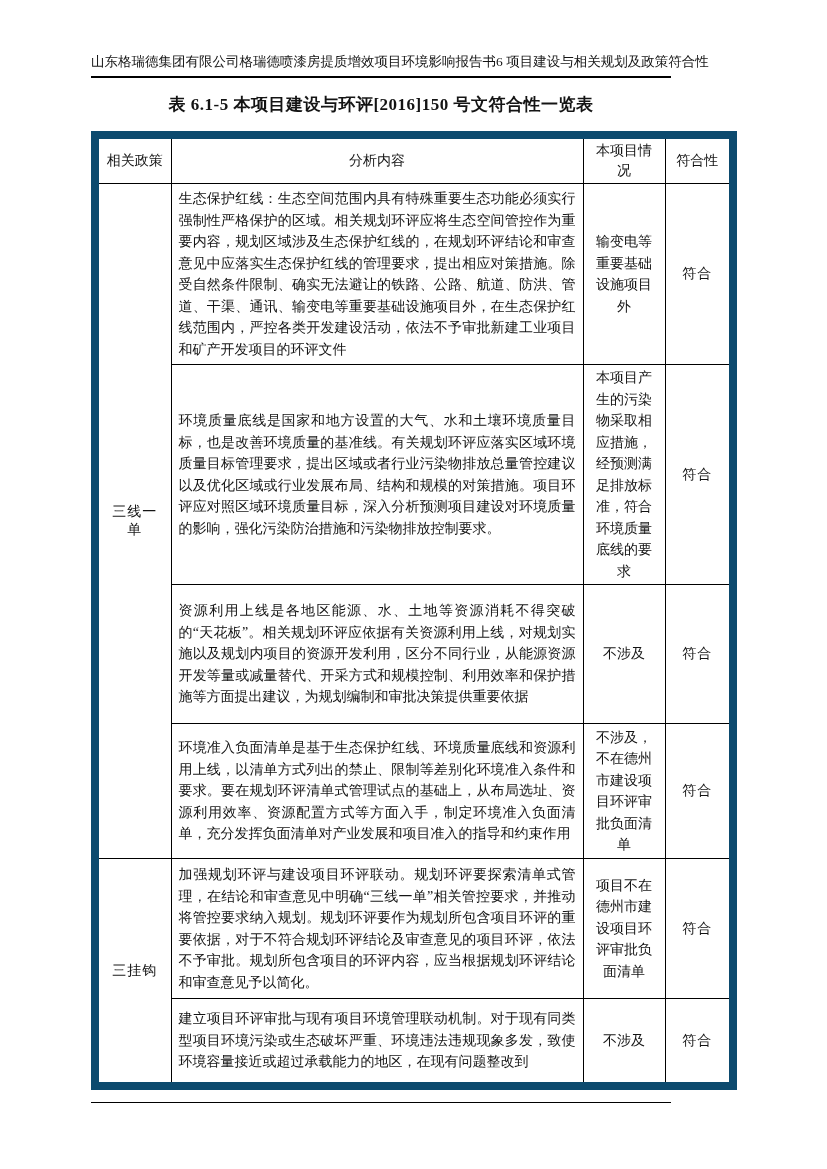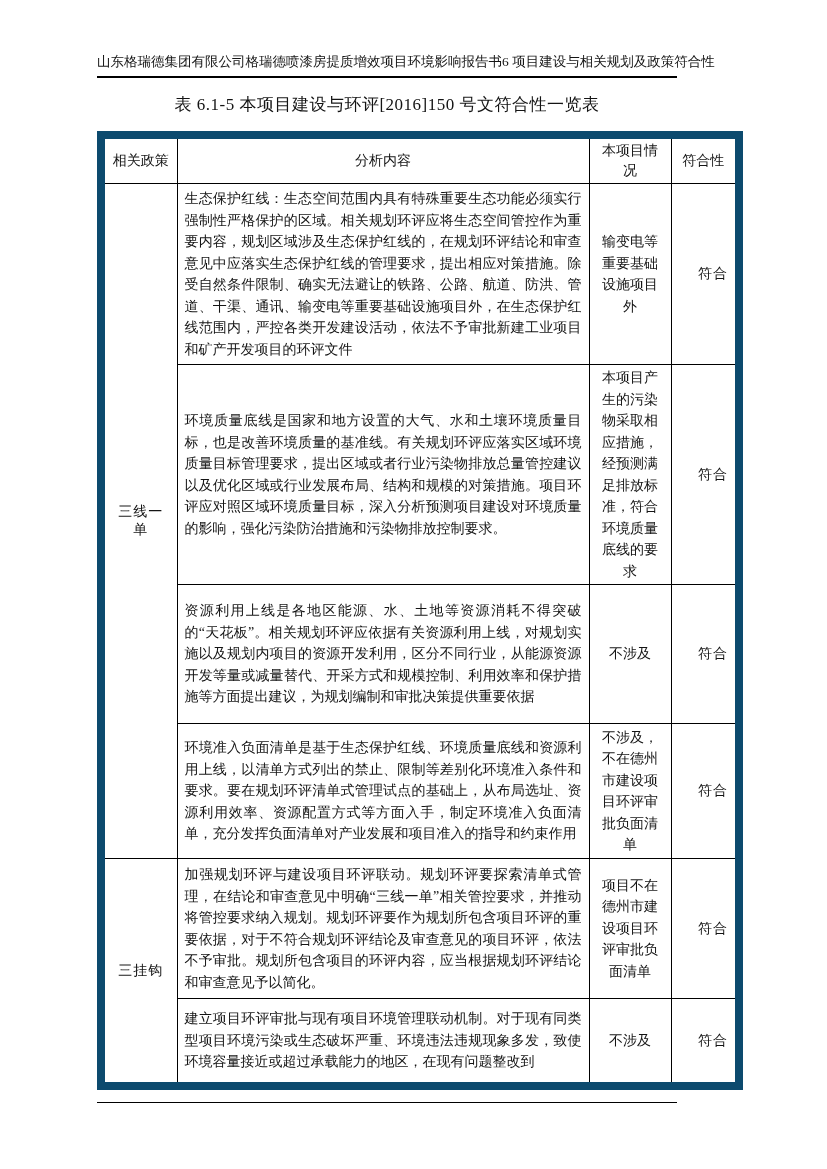--- a/index.html
+++ b/index.html
@@ -7,21 +7,21 @@
     position:relative;
     width:827px;height:1169px;
     background:#ffffff;
     font-family:"Liberation Serif","DejaVu Serif",serif;
     color:#141414;
     margin:0 auto;
     overflow:hidden;
   }
   .content{
     position:absolute;
-    left:97px;top:0;
+    left:91px;top:0;
     width:580px;
   }
   .header-row{
     display:flex;
     justify-content:space-between;
     align-items:flex-end;
     margin-top:53px;
     font-size:13.5px;
     line-height:18px;
     white-space:nowrap;
@@ -31,21 +31,21 @@
     border-bottom:2px solid #000;
   }
   .intro{
     margin-top:22px;
     font-size:15px;
     line-height:18px;
   }
   .table-title{
     margin-top:15px;
     font-size:17px;
-    font-weight:normal;
+    font-weight:bold;
     text-align:center;
     letter-spacing:0.5px;
   }
   table.compliance{
     margin-top:15px;
     border-collapse:collapse;
     table-layout:fixed;
     width:638px;
     border:8px solid #0c4a6e;
   }
@@ -71,21 +71,21 @@
     text-justify:inter-character;
     line-height:21.5px;
     padding:3px 8px;
   }
   td.c-situation{
     text-align:center;
     line-height:21.5px;
     padding:2px 5px;
   }
   td.c-compliance{
-    text-align:right;
+    text-align:center;
     letter-spacing:1px;
   }
   tr.r1 td{height:176px;}
   tr.r2 td{height:192px;}
   tr.r3 td{height:134px;}
   tr.r4 td{height:130px;}
   tr.r5 td{height:135px;}
   tr.r6 td{height:79px;}
   .footer{
     position:relative;

